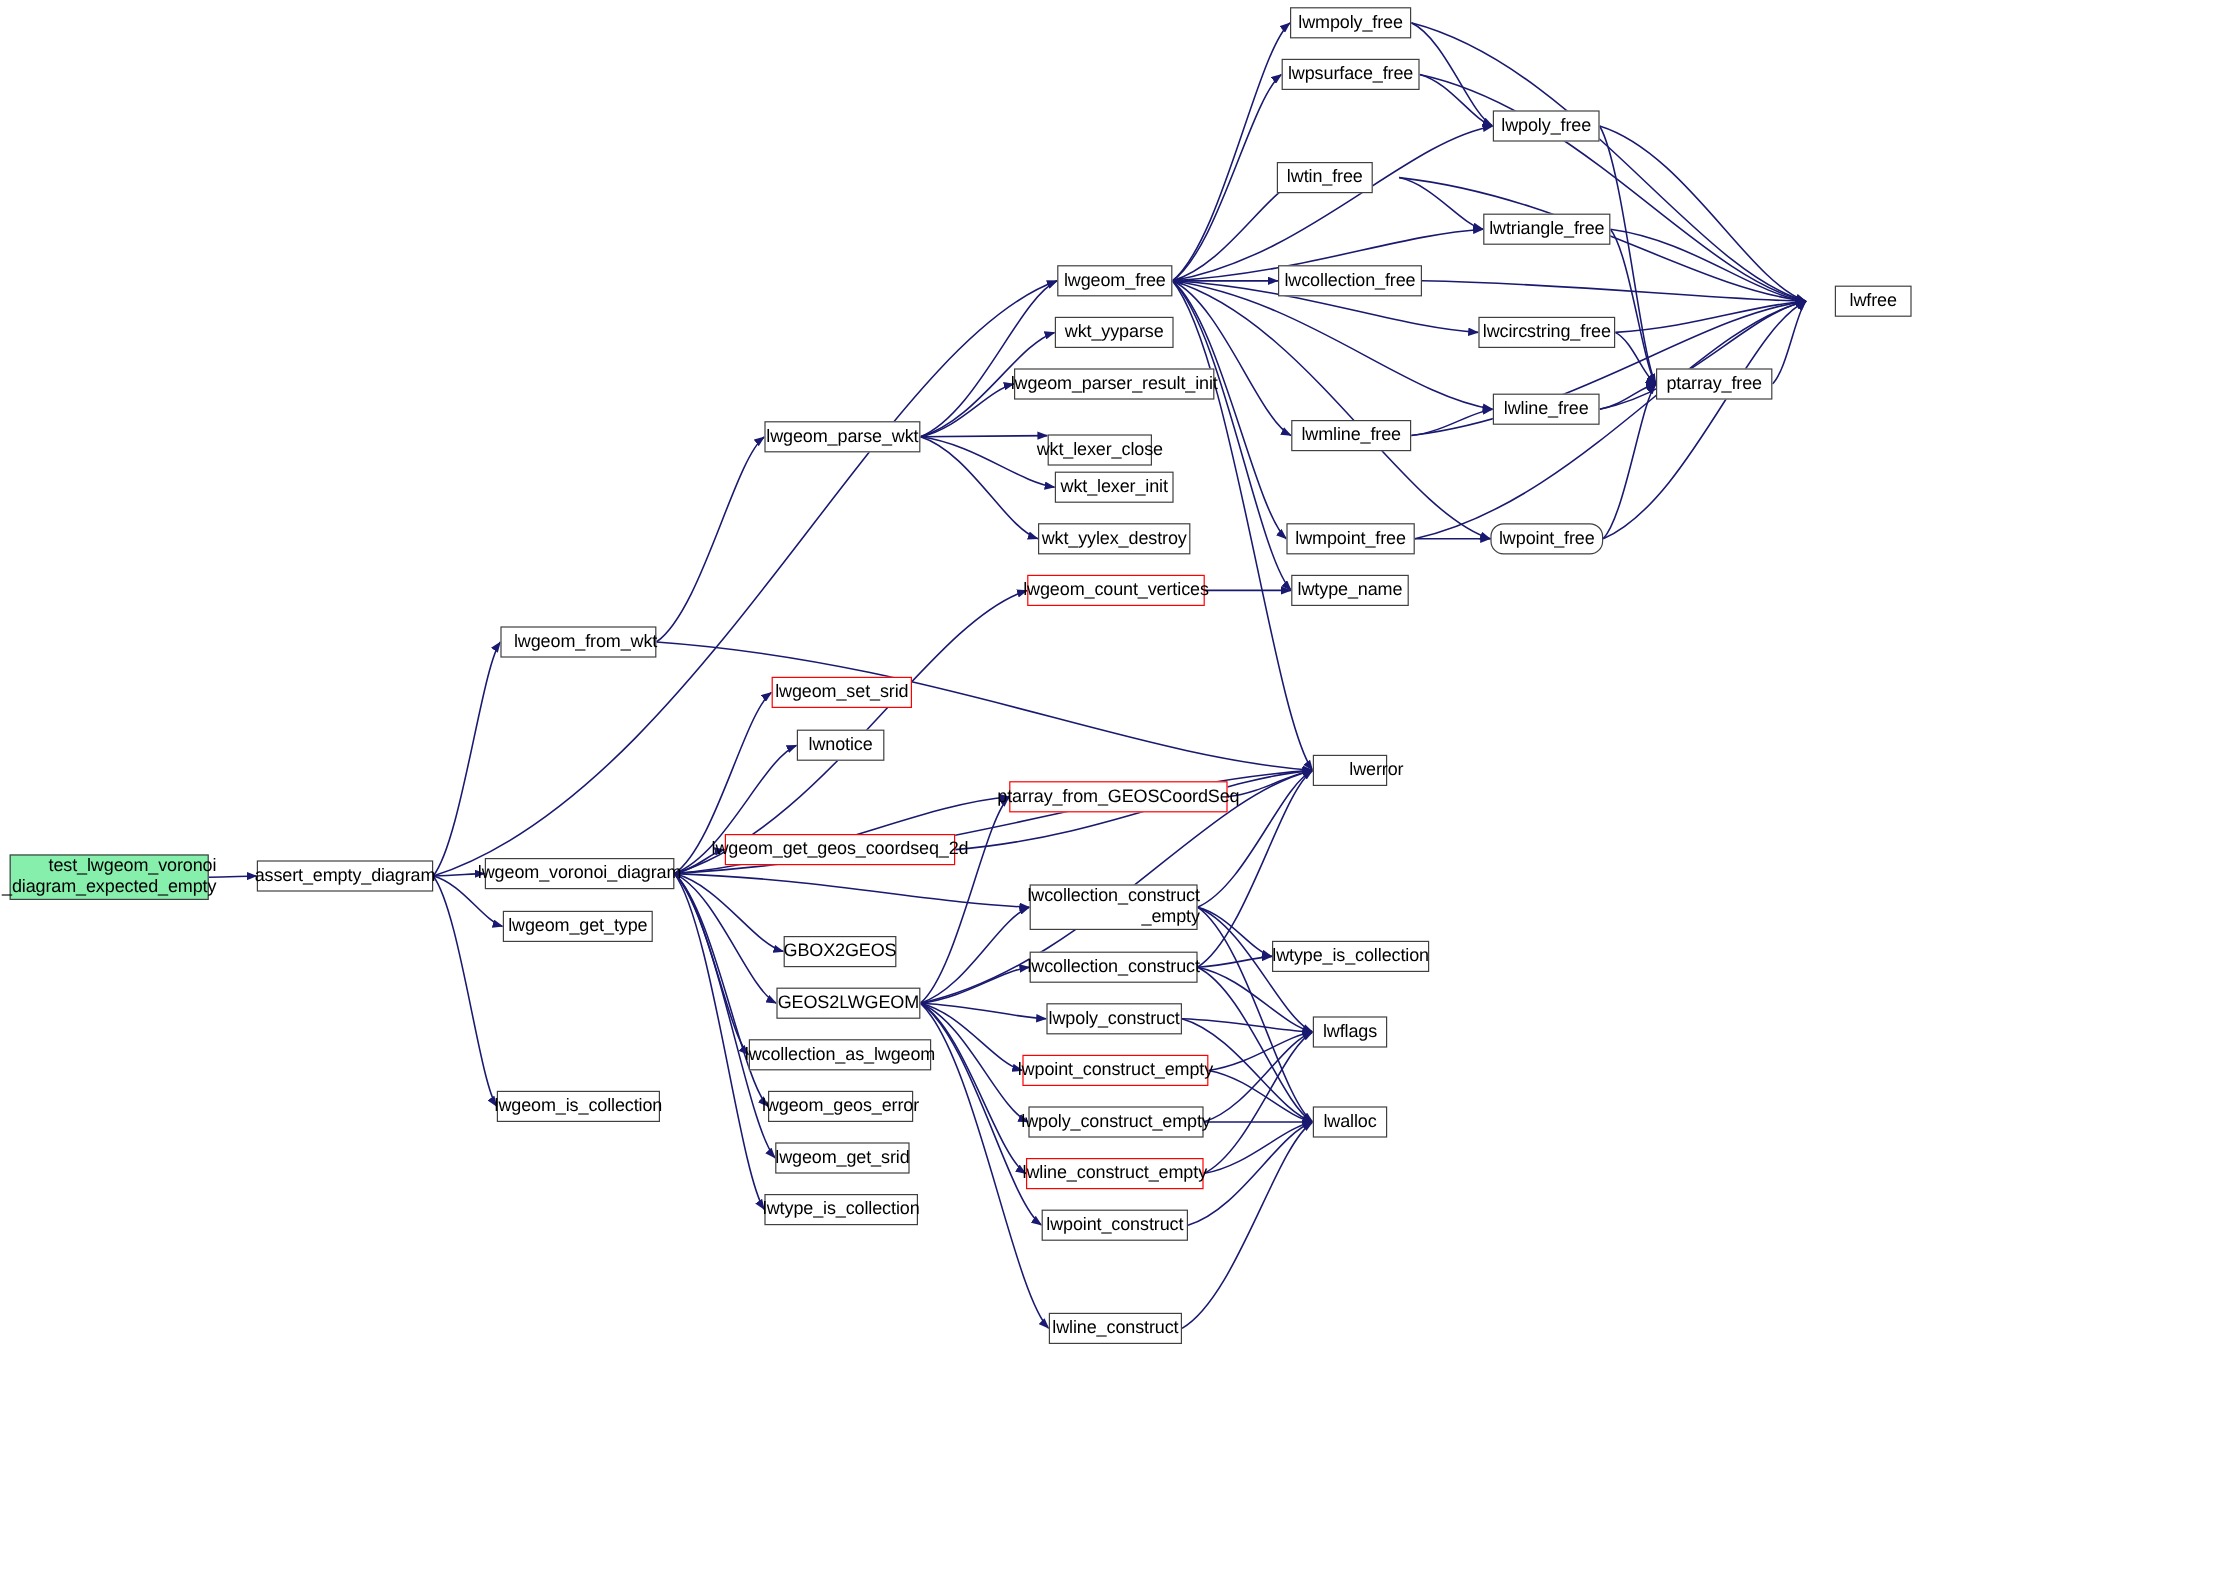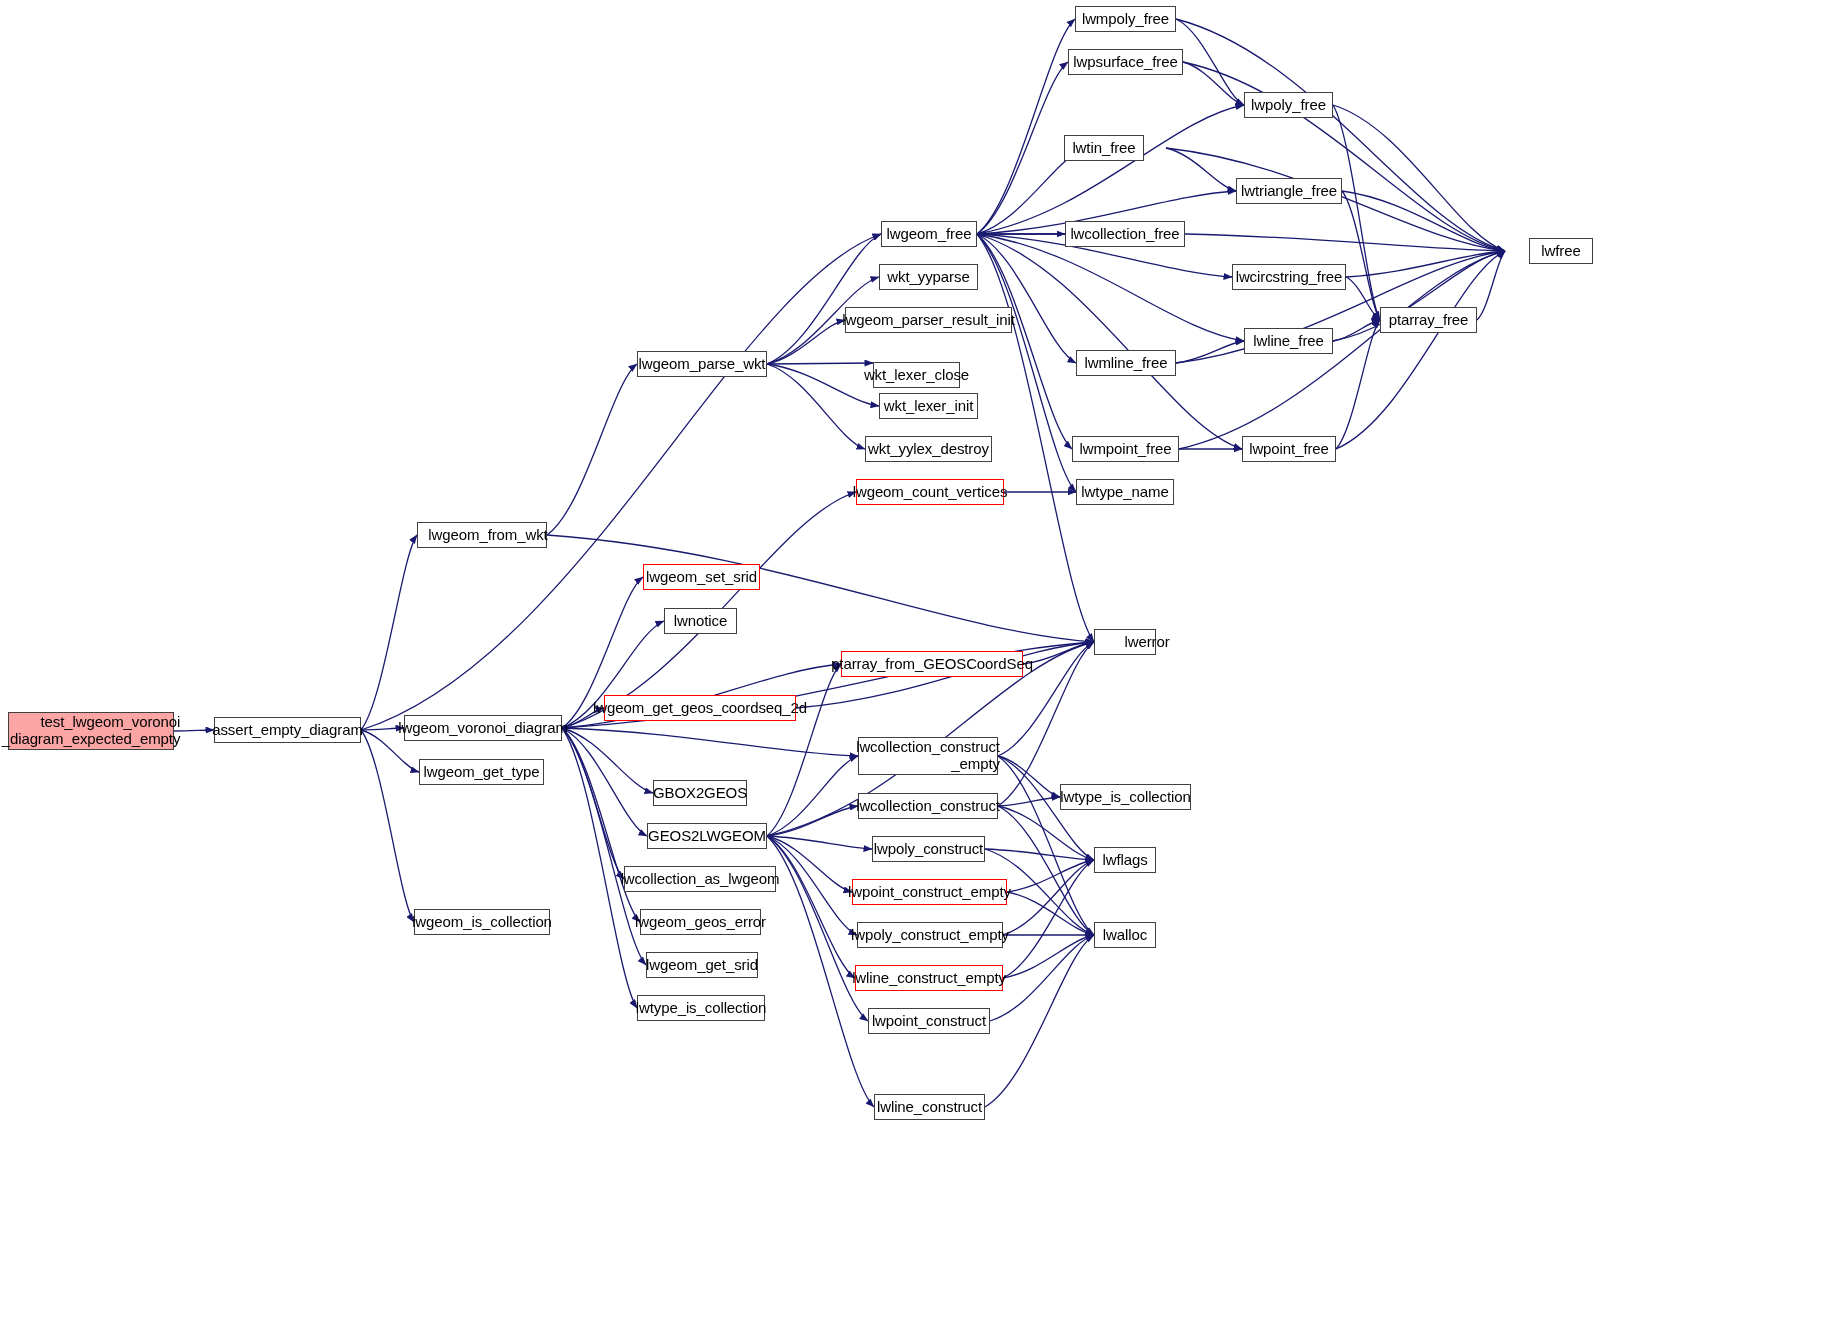--- a/index.html
+++ b/index.html
@@ -35,21 +35,21 @@
     font-size: 15px;
     line-height: 1.12;
     white-space: pre;
     letter-spacing: -0.1px;
     z-index: 5;
   }
   .node.red {
     border-color: #ff0000;
   }
   .node.root {
-    background: #fca5a5;
+    background: #86efac;
     border-color: #404040;
   }
 </style>
 </head>
 <body>
 
 <div id="canvas">
   <svg id="edges" viewBox="0 0 1848 1325" xmlns="http://www.w3.org/2000/svg">
     <defs>
       <marker id="ah" markerWidth="9" markerHeight="7" refX="8.5" refY="3.5" orient="auto" markerUnits="userSpaceOnUse">
@@ -174,21 +174,21 @@
       <div class="node" style="left: 1068px; top: 49px; width: 115px; height: 26px;">lwpsurface_free</div>
       <div class="node" style="left: 1244px; top: 92px; width: 89px; height: 26px;">lwpoly_free</div>
       <div class="node" style="left: 1064px; top: 135px; width: 80px; height: 26px;">lwtin_free</div>
       <div class="node" style="left: 1236px; top: 178px; width: 106px; height: 26px;">lwtriangle_free</div>
       <div class="node" style="left: 1065px; top: 221px; width: 120px; height: 26px;">lwcollection_free</div>
       <div class="node" style="left: 1232px; top: 264px; width: 114px; height: 26px;">lwcircstring_free</div>
       <div class="node" style="left: 1380px; top: 307px; width: 97px; height: 26px;">ptarray_free</div>
       <div class="node" style="left: 1244px; top: 328px; width: 89px; height: 26px;">lwline_free</div>
       <div class="node" style="left: 1076px; top: 350px; width: 100px; height: 26px;">lwmline_free</div>
       <div class="node" style="left: 1072px; top: 436px; width: 107px; height: 26px;">lwmpoint_free</div>
-      <div class="node" style="left: 1242px; top: 436px; width: 94px; height: 26px;">lwpoint_free</div>
+      <div class="node" style="left: 1242px; top: 436px; width: 94px; height: 26px; border-radius: 11px;">lwpoint_free</div>
       <div class="node" style="left: 1505px; top: 238px; width: 64px; height: 26px; margin-left: 24px;">lwfree</div>
       <div class="node red" style="left: 643px; top: 564px; width: 117px; height: 26px;">lwgeom_set_srid</div>
       <div class="node" style="left: 664px; top: 608px; width: 73px; height: 26px;">lwnotice</div>
       <div class="node" style="left: 1094px; top: 629px; width: 62px; height: 26px; padding-left: 44px;">lwerror</div>
       <div class="node red" style="left: 841px; top: 651px; width: 182px; height: 26px;">ptarray_from_GEOSCoordSeq</div>
       <div class="node red" style="left: 604px; top: 695px; width: 192px; height: 26px;">lwgeom_get_geos_coordseq_2d</div>
       <div class="node" style="left: 858px; top: 737px; width: 140px; height: 38px;">lwcollection_construct
 _empty</div>
       <div class="node" style="left: 1060px; top: 784px; width: 131px; height: 26px;">lwtype_is_collection</div>
       <div class="node" style="left: 653px; top: 780px; width: 94px; height: 26px;">GBOX2GEOS</div>

